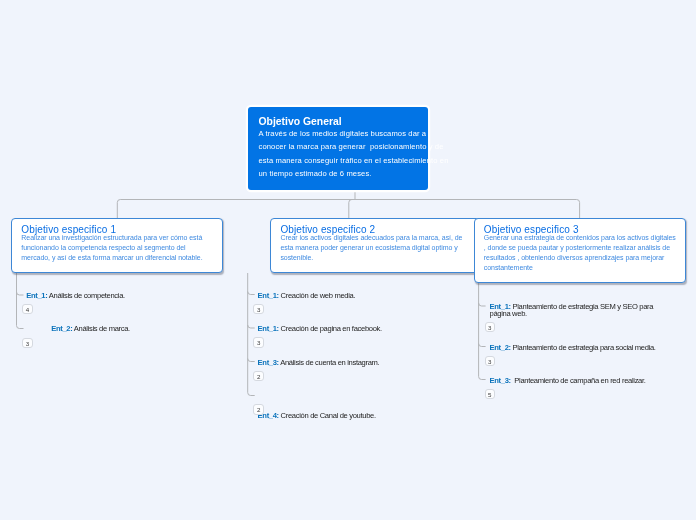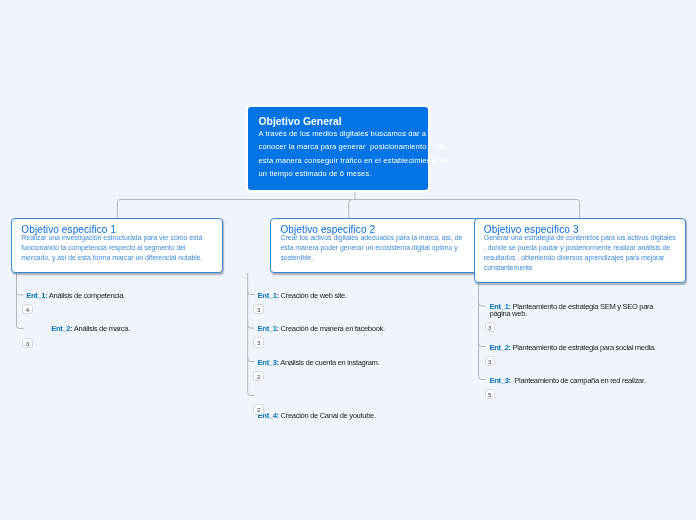--- a/index.html
+++ b/index.html
@@ -67,23 +67,23 @@
   <div class="obj-node" style="left:473.8px;top:218px;width:212px;height:65px;">
     <div class="obj-title">Objetivo especifico 3</div>
     <div class="obj-body" style="width:195px;">Generar una estrategia de contenidos para los activos digitales , donde se pueda pautar y posteriormente realizar análisis de resultados , obteniendo diversos aprendizajes para mejorar constantemente</div>
   </div>
 
   <div class="leaf" style="left:26.2px;top:290.5px;"><b>Ent_1:</b><span> Análisis de competencia.</span></div>
   <div class="badge" style="left:22.3px;top:304px;">4</div>
   <div class="leaf" style="left:26.2px;top:324.0px;margin-left:25px;"><b>Ent_2:</b><span> Análisis de marca.</span></div>
   <div class="badge" style="left:22.3px;top:337.5px;">3</div>
 
-  <div class="leaf" style="left:257.6px;top:290.5px;"><b>Ent_1:</b><span> Creación de web site.</span></div>
+  <div class="leaf" style="left:257.6px;top:290.5px;"><b>Ent_1:</b><span> Creación de web media.</span></div>
   <div class="badge" style="left:253.4px;top:303.8px;">3</div>
-  <div class="leaf" style="left:257.6px;top:324.0px;"><b>Ent_1:</b><span> Creación de manera en facebook.</span></div>
+  <div class="leaf" style="left:257.6px;top:324.0px;"><b>Ent_1:</b><span> Creación de pagina en facebook.</span></div>
   <div class="badge" style="left:253.4px;top:337.3px;">3</div>
   <div class="leaf" style="left:257.6px;top:357.5px;"><b>Ent_3:</b><span> Análisis de cuenta en instagram.</span></div>
   <div class="badge" style="left:253.4px;top:370.8px;">2</div>
   <div class="leaf" style="left:257.6px;top:391.0px;margin-top:20px;"><b>Ent_4:</b><span> Creación de Canal de youtube.</span></div>
   <div class="badge" style="left:253.4px;top:404.3px;">2</div>
 
   <div class="leaf" style="left:489.5px;top:302.7px;width:174px;line-height:7.3px;"><b>Ent_1:</b><span> Planteamiento de estrategia SEM y SEO para página web.</span></div>
   <div class="badge" style="left:484.5px;top:322px;">3</div>
   <div class="leaf" style="left:489.5px;top:342.5px;"><b>Ent_2:</b><span> Planteamiento de estrategia para social media.</span></div>
   <div class="badge" style="left:484.5px;top:355.5px;">3</div>

